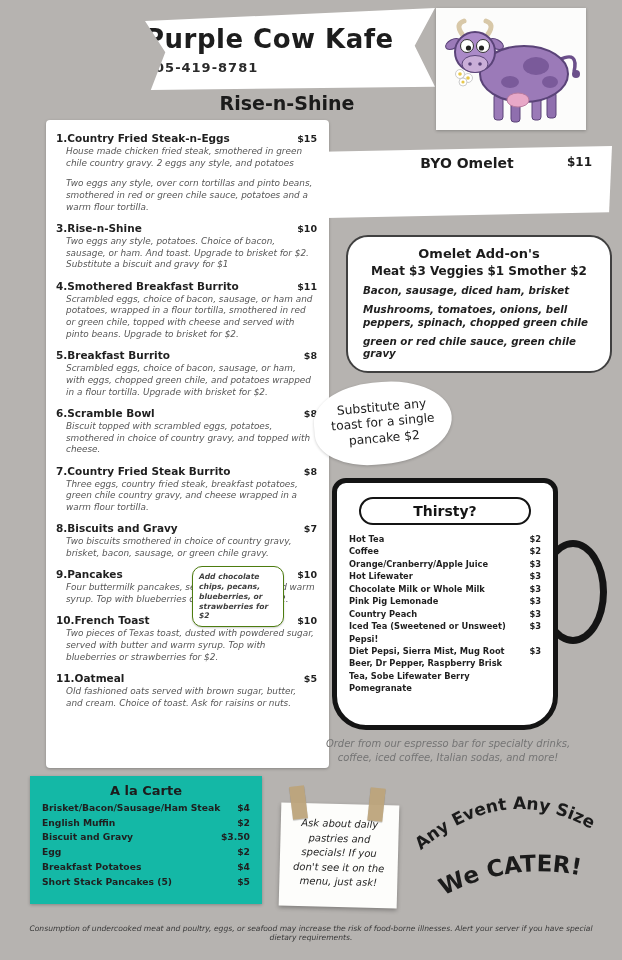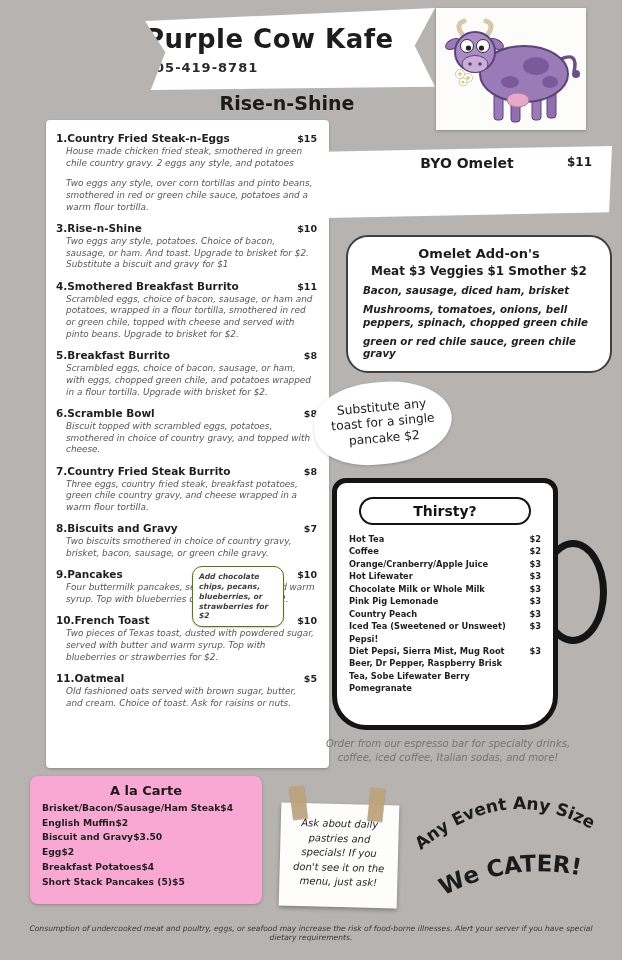--- a/index.html
+++ b/index.html
@@ -53,24 +53,24 @@
     border-radius:14px 14px 34px 34px; padding:8px 12px; }
   .thirsty { width:172px; margin:6px auto 8px; border:2.5px solid #141414; border-radius:16px; text-align:center;
     font-size:14px; font-weight:bold; color:#141414; padding:4px 0; }
   .drow { display:flex; justify-content:space-between; align-items:flex-start; font-size:8.3px; font-weight:bold; color:#1f1f1f; line-height:1.5; }
   .dname { flex:1; padding-right:6px; }
   .dprice { white-space:nowrap; }
   .espresso { position:absolute; left:322px; top:737px; width:252px; text-align:center; font-size:10px; font-style:italic;
     color:#747474; line-height:1.4; }
 
   
-  .alacarte { position:absolute; left:30px; top:776px; width:232px; height:128px; background:#f9a8d4; border-radius:8px;
+  .alacarte { position:absolute; left:30px; top:776px; width:232px; height:128px; background:#14b8a6; border-radius:0;
     box-shadow:0 1px 3px rgba(0,0,0,.25); padding:7px 12px; }
   .alc-title { text-align:center; font-size:13px; font-weight:bold; color:#1c1c1c; margin-bottom:3px; }
-  .arow { display:flex; justify-content:flex-start; font-size:9.2px; font-weight:bold; color:#1f1f1f; line-height:1.6; }
+  .arow { display:flex; justify-content:space-between; font-size:9.2px; font-weight:bold; color:#1f1f1f; line-height:1.6; }
 
   
   .tape { position:absolute; width:15px; height:33px; background:#bda57c; opacity:.95; z-index:7; box-shadow:0 1px 1px rgba(0,0,0,.25); }
   .tape1 { left:291px; top:786px; transform:rotate(-7deg); }
   .tape2 { left:369px; top:788px; transform:rotate(6deg); }
   .note { position:absolute; left:280px; top:804px; width:118px; height:103px; background:#fdfdfb; transform:rotate(1.5deg);
     box-shadow:0 2px 4px rgba(0,0,0,.3); padding:13px 8px; font-size:10px; font-style:italic; text-align:center;
     color:#1f1f1f; line-height:1.45; z-index:6; }
 
   .cater-svg { position:absolute; left:398px; top:786px; width:216px; height:130px; }

